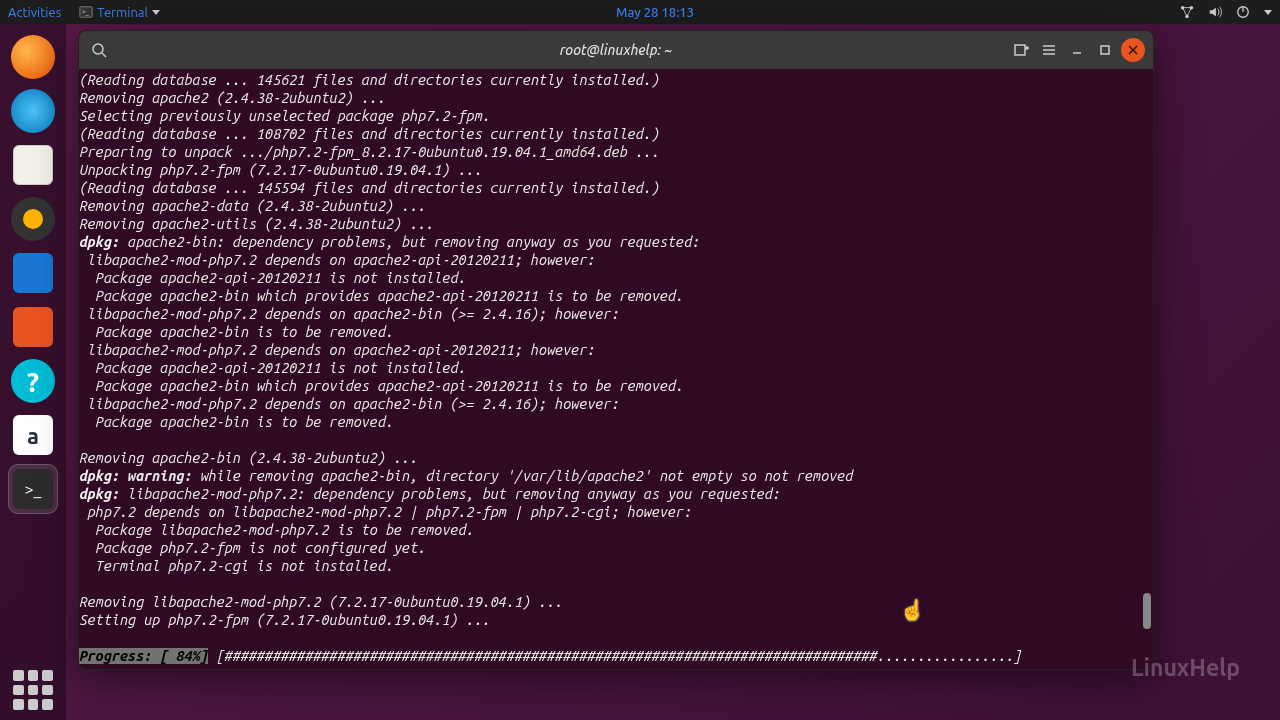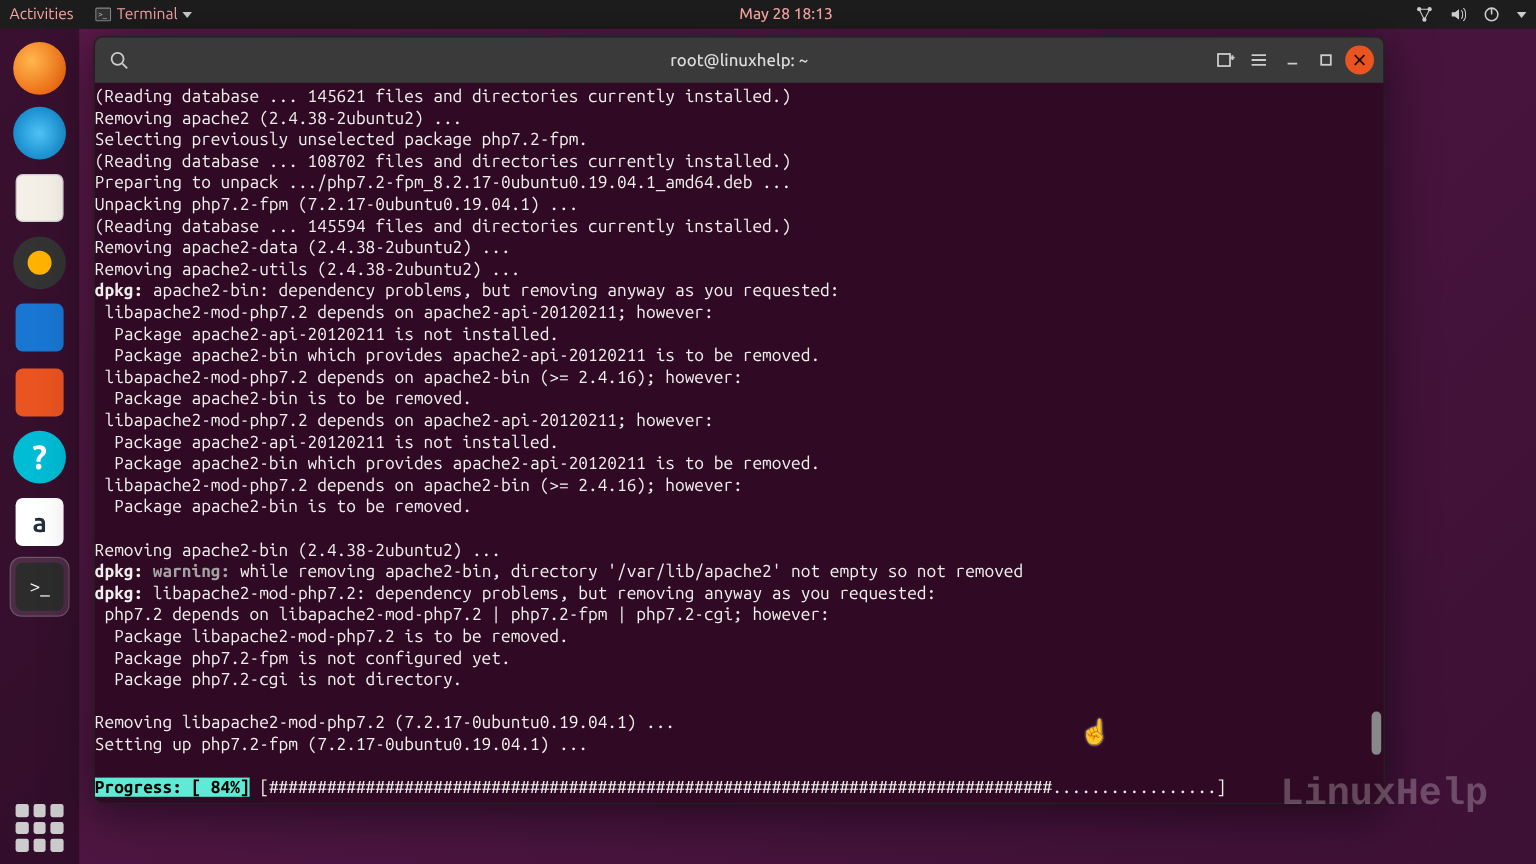--- a/index.html
+++ b/index.html
@@ -6,21 +6,21 @@
 body {
   width: 1280px; height: 720px;
   background: linear-gradient(135deg, #5c1a4a 0%, #4a1540 50%, #3d1035 100%);
   font-family: Ubuntu, "Segoe UI", sans-serif;
   overflow: hidden;
   position: relative;
 }
 .topbar {
   height: 24px;
   background: #1d1d1d;
-  color: #fca5a5;
+  color: #3b82f6;
   display: flex;
   align-items: center;
   font-size: 13px;
   padding: 0 8px;
 }
 .topbar-left { display: flex; align-items: center; gap: 6px; }
 .topbar-app { display: flex; align-items: center; gap: 4px; margin-left: 12px; }
 .triangle-down { width: 0; height: 0; border-left: 4px solid transparent; border-right: 4px solid transparent; border-top: 5px solid #ccc; }
 .topbar-center { position: absolute; left: 50%; transform: translateX(-50%); font-weight: 500; margin-left: 15px; }
 .topbar-right { margin-left: auto; display: flex; align-items: center; gap: 14px; }
@@ -68,20 +68,21 @@
 .termwin {
   position: absolute;
   left: 78px; top: 30px;
   width: 1076px; height: 640px;
   background: #300a24;
   border-radius: 8px;
   border: 1px solid #222;
   box-shadow: 0 8px 40px rgba(0,0,0,0.5);
   display: flex; flex-direction: column;
   overflow: hidden;
+  font-style: italic;
 }
 .termbar {
   height: 38px;
   background: #3a3a3a;
   display: flex; align-items: center;
   padding: 0 8px;
   gap: 8px;
 }
 .termbar-title {
   position: absolute; left: 50%; transform: translateX(-50%);
@@ -102,42 +103,41 @@
   padding: 2px 0 2px 0;
   font-family: "Ubuntu Mono", "Courier New", monospace;
   font-size: 14.4px;
   line-height: 18px;
   color: #eeeeec;
   white-space: pre;
   overflow: hidden;
   position: relative;
 }
 .b { font-weight: bold; }
-.warn { font-weight: bold; color: #a3a3a3; }
+.warn { font-weight: bold; color: #e5e5e5; }
 .prog-label {
-  background: #5eead4;
+  background: #737373;
   color: #000;
   font-weight: bold;
 }
 .scrollthumb {
   position: absolute;
   right: 2px; bottom: 40px;
   width: 8px; height: 36px;
   background: #888;
   border-radius: 4px;
 }
 
 .watermark {
   position: absolute;
   right: 40px; bottom: 40px;
   color: rgba(255,255,255,0.25);
-  font-size: 32px;
+  font-size: 23px;
   font-weight: bold;
   pointer-events: none;
-  font-family: Liberation Mono, monospace;
 }
 .cursor-hand {
   position: absolute;
   left: 900px; top: 598px;
   font-size: 20px;
   color: #222;
   text-shadow: 0 0 2px #fff;
   pointer-events: none;
 }
 </style>
@@ -281,21 +281,21 @@
 <span>  Package apache2-bin which provides apache2-api-20120211 is to be removed.</span>
 <span> libapache2-mod-php7.2 depends on apache2-bin (&gt;= 2.4.16); however:</span>
 <span>  Package apache2-bin is to be removed.</span>
 <span></span>
 <span>Removing apache2-bin (2.4.38-2ubuntu2) ...</span>
 <span class="b">dpkg: </span><span class="warn">warning:</span><span> while removing apache2-bin, directory '/var/lib/apache2' not empty so not removed</span>
 <span class="b">dpkg:</span><span> libapache2-mod-php7.2: dependency problems, but removing anyway as you requested:</span>
 <span> php7.2 depends on libapache2-mod-php7.2 | php7.2-fpm | php7.2-cgi; however:</span>
 <span>  Package libapache2-mod-php7.2 is to be removed.</span>
 <span>  Package php7.2-fpm is not configured yet.</span>
-<span>  Package php7.2-cgi is not directory.</span>
+<span>  Terminal php7.2-cgi is not installed.</span>
 <span></span>
 <span>Removing libapache2-mod-php7.2 (7.2.17-0ubuntu0.19.04.1) ...</span>
 <span>Setting up php7.2-fpm (7.2.17-0ubuntu0.19.04.1) ...</span>
 
 <span class="prog-label">Progress: [ 84%]</span><span> [#################################################################################.................] </span>
 <div class="scrollthumb"></div>
   </div>
 </div>
 
 <div class="watermark">LinuxHelp</div>

